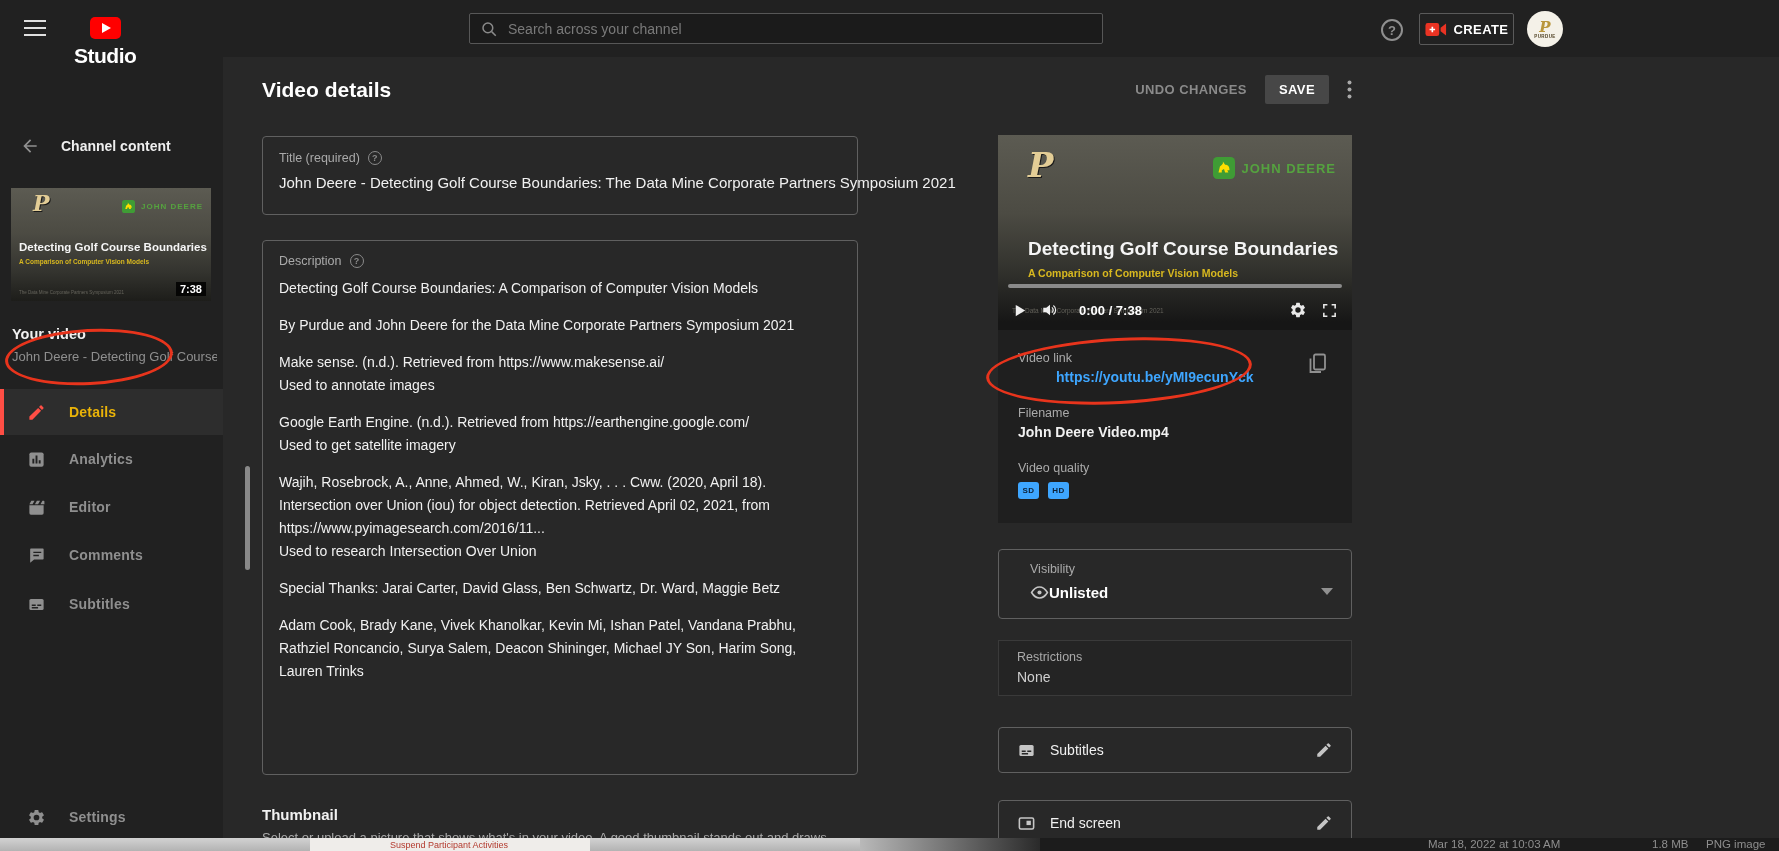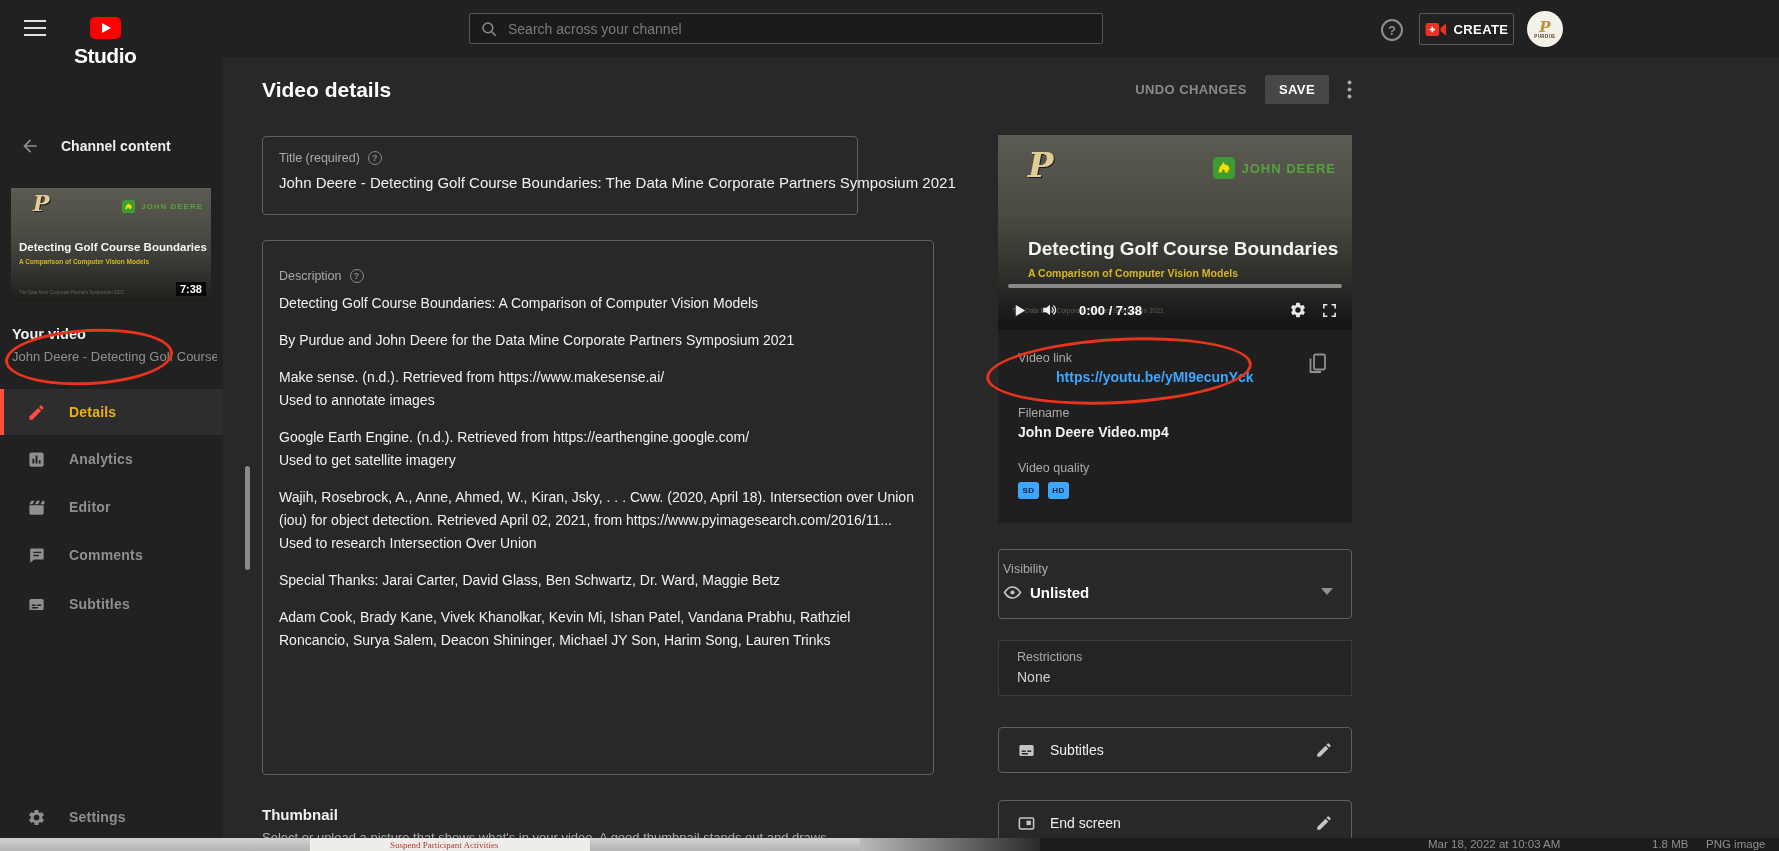--- a/index.html
+++ b/index.html
@@ -61,21 +61,21 @@
   .save { background:#474747; color:#fff; font-size:13px; font-weight:bold; letter-spacing:.4px;
           padding:7px 14px; border-radius:2px; cursor:pointer; }
   .dots { cursor:pointer; display:flex; align-items:center; }
 
   .card { position:absolute; border:1px solid #606060; border-radius:4px; background:transparent; }
   .field-label { display:flex; align-items:center; gap:8px; color:#aaa; font-size:12.5px; }
   .qmark { width:14px; height:14px; border:1.4px solid #8a8a8a; border-radius:50%; color:#8a8a8a;
            font-size:9px; font-weight:bold; display:inline-flex; align-items:center; justify-content:center; }
   .title-card { left:262px; top:136px; width:596px; height:79px; padding:14px 16px; cursor:text; }
   .title-value { margin-top:9px; font-size:15px; color:#f1f1f1; white-space:nowrap; }
-  .desc-card { left:262px; top:240px; width:672px; height:535px; padding:28px 16px; cursor:text; overflow:hidden; }
+  .desc-card { left:262px; top:240px; width:596px; height:535px; padding:13px 16px; cursor:text; overflow:hidden; }
   .desc-card p { margin-top:9px; margin-bottom:14px; font-size:14px; line-height:23px; color:#f1f1f1;
                  white-space:pre-line; }
   .desc-card p + p { margin-top:0; }
   .thumb-heading { position:absolute; left:262px; top:806px; font-size:15px; font-weight:bold; color:#f1f1f1; }
   .thumb-helper { position:absolute; left:262px; top:830px; width:590px; font-size:13px; color:#aaa; }
 
   
   .player { position:absolute; left:998px; top:135px; width:354px; height:195px;
             background:linear-gradient(180deg,#5c5b52 0%,#4c4b43 40%,#33332e 68%,#161616 96%); overflow:hidden; }
   .slide-p { font-family:"DejaVu Serif", serif; font-weight:bold; font-style:italic; color:#e3cd96;
@@ -101,22 +101,22 @@
 
   .infobox { position:absolute; left:998px; top:330px; width:354px; height:193px; background:#1f1f1f; }
   .ib-label { position:absolute; left:20px; color:#aaa; font-size:12.5px; }
   .ib-value { position:absolute; left:20px; font-size:14px; color:#f1f1f1; }
   .vlink { color:#3ea6ff !important; font-weight:bold; cursor:pointer; text-decoration:none;margin-left:38px; }
   .copy-ic { position:absolute; left:308px; top:22px; cursor:pointer; }
   .badges { position:absolute; left:20px; top:152px; display:flex; gap:9px; }
   .badge { width:21px; height:17px; background:#3ea6ff; border-radius:3px; color:#0d2137; font-size:8px;
            font-weight:bold; display:flex; align-items:center; justify-content:center; letter-spacing:.5px; }
 
-  .vis-card { left:998px; top:549px; width:354px; height:70px; padding:12px 4px; cursor:pointer; }
-  .vis-row { display:flex; align-items:center; gap:8px; margin-top:7px; }
+  .vis-card { left:998px; top:549px; width:354px; height:70px; padding:12px 31px; cursor:pointer; }
+  .vis-row { display:flex; align-items:center; gap:0; margin-top:7px; }
   .vis-value { font-size:15px; font-weight:bold; color:#fff; }
   .caret { position:absolute; right:18px; top:38px; width:0; height:0; border-left:6px solid transparent;
            border-right:6px solid transparent; border-top:7px solid #909090; cursor:pointer; }
 
   .restr { position:absolute; left:998px; top:640px; width:354px; height:56px; background:#242424;
            border:1px solid #3a3a3a; border-radius:0; padding:9px 18px; }
   .restr .rl { color:#aaa; font-size:12.5px; }
   .restr .rv { color:#cfcfcf; font-size:14px; margin-top:5px; }
 
   .row-card { display:flex; align-items:center; padding:0 18px; gap:14px; cursor:pointer; }
@@ -137,21 +137,21 @@
   .side-thumb .jd .jdtxt { font-size:8px; }
   .side-thumb .slide-title { left:8px; top:53px; font-size:11.5px; white-space:nowrap; }
   .side-thumb .slide-sub { left:8px; top:70px; font-size:6.5px; }
   .side-thumb .slide-footer { left:8px; bottom:6px; font-size:4.5px; }
   .dur-badge { position:absolute; right:5px; bottom:5px; background:rgba(0,0,0,.85); color:#fff;
                font-size:11px; font-weight:bold; padding:1px 4px; border-radius:0; }
 
   
   .bottomstrip { position:absolute; left:0; top:838px; width:1779px; height:13px;
                  background:linear-gradient(180deg,#d2d2d2,#b3b3b3); z-index:60; overflow:hidden; }
-  .strip-white { position:absolute; left:310px; top:0; width:280px; height:13px; background:#efedea;font-family:Liberation Serif, serif; }
+  .strip-white { position:absolute; left:310px; top:0; width:280px; height:13px; background:#efedea; }
   .strip-red { position:absolute; left:80px; top:2px; font-size:9px; color:#b33a2e; white-space:nowrap; }
   .strip-fade { position:absolute; left:860px; top:0; width:180px; height:13px;
                 background:linear-gradient(90deg,#b9b9b9,#2a2a2a); }
   .strip-dark { position:absolute; left:1040px; top:0; width:739px; height:13px; background:#1c1c1c; }
   .strip-dark span { position:absolute; top:0; font-size:11.5px; line-height:13px; color:#8e8e8e; white-space:nowrap; }
   .fdate { left:388px; } .fsize { left:612px; } .ftype { left:666px; }
 </style>
 </head>
 <body>
 

